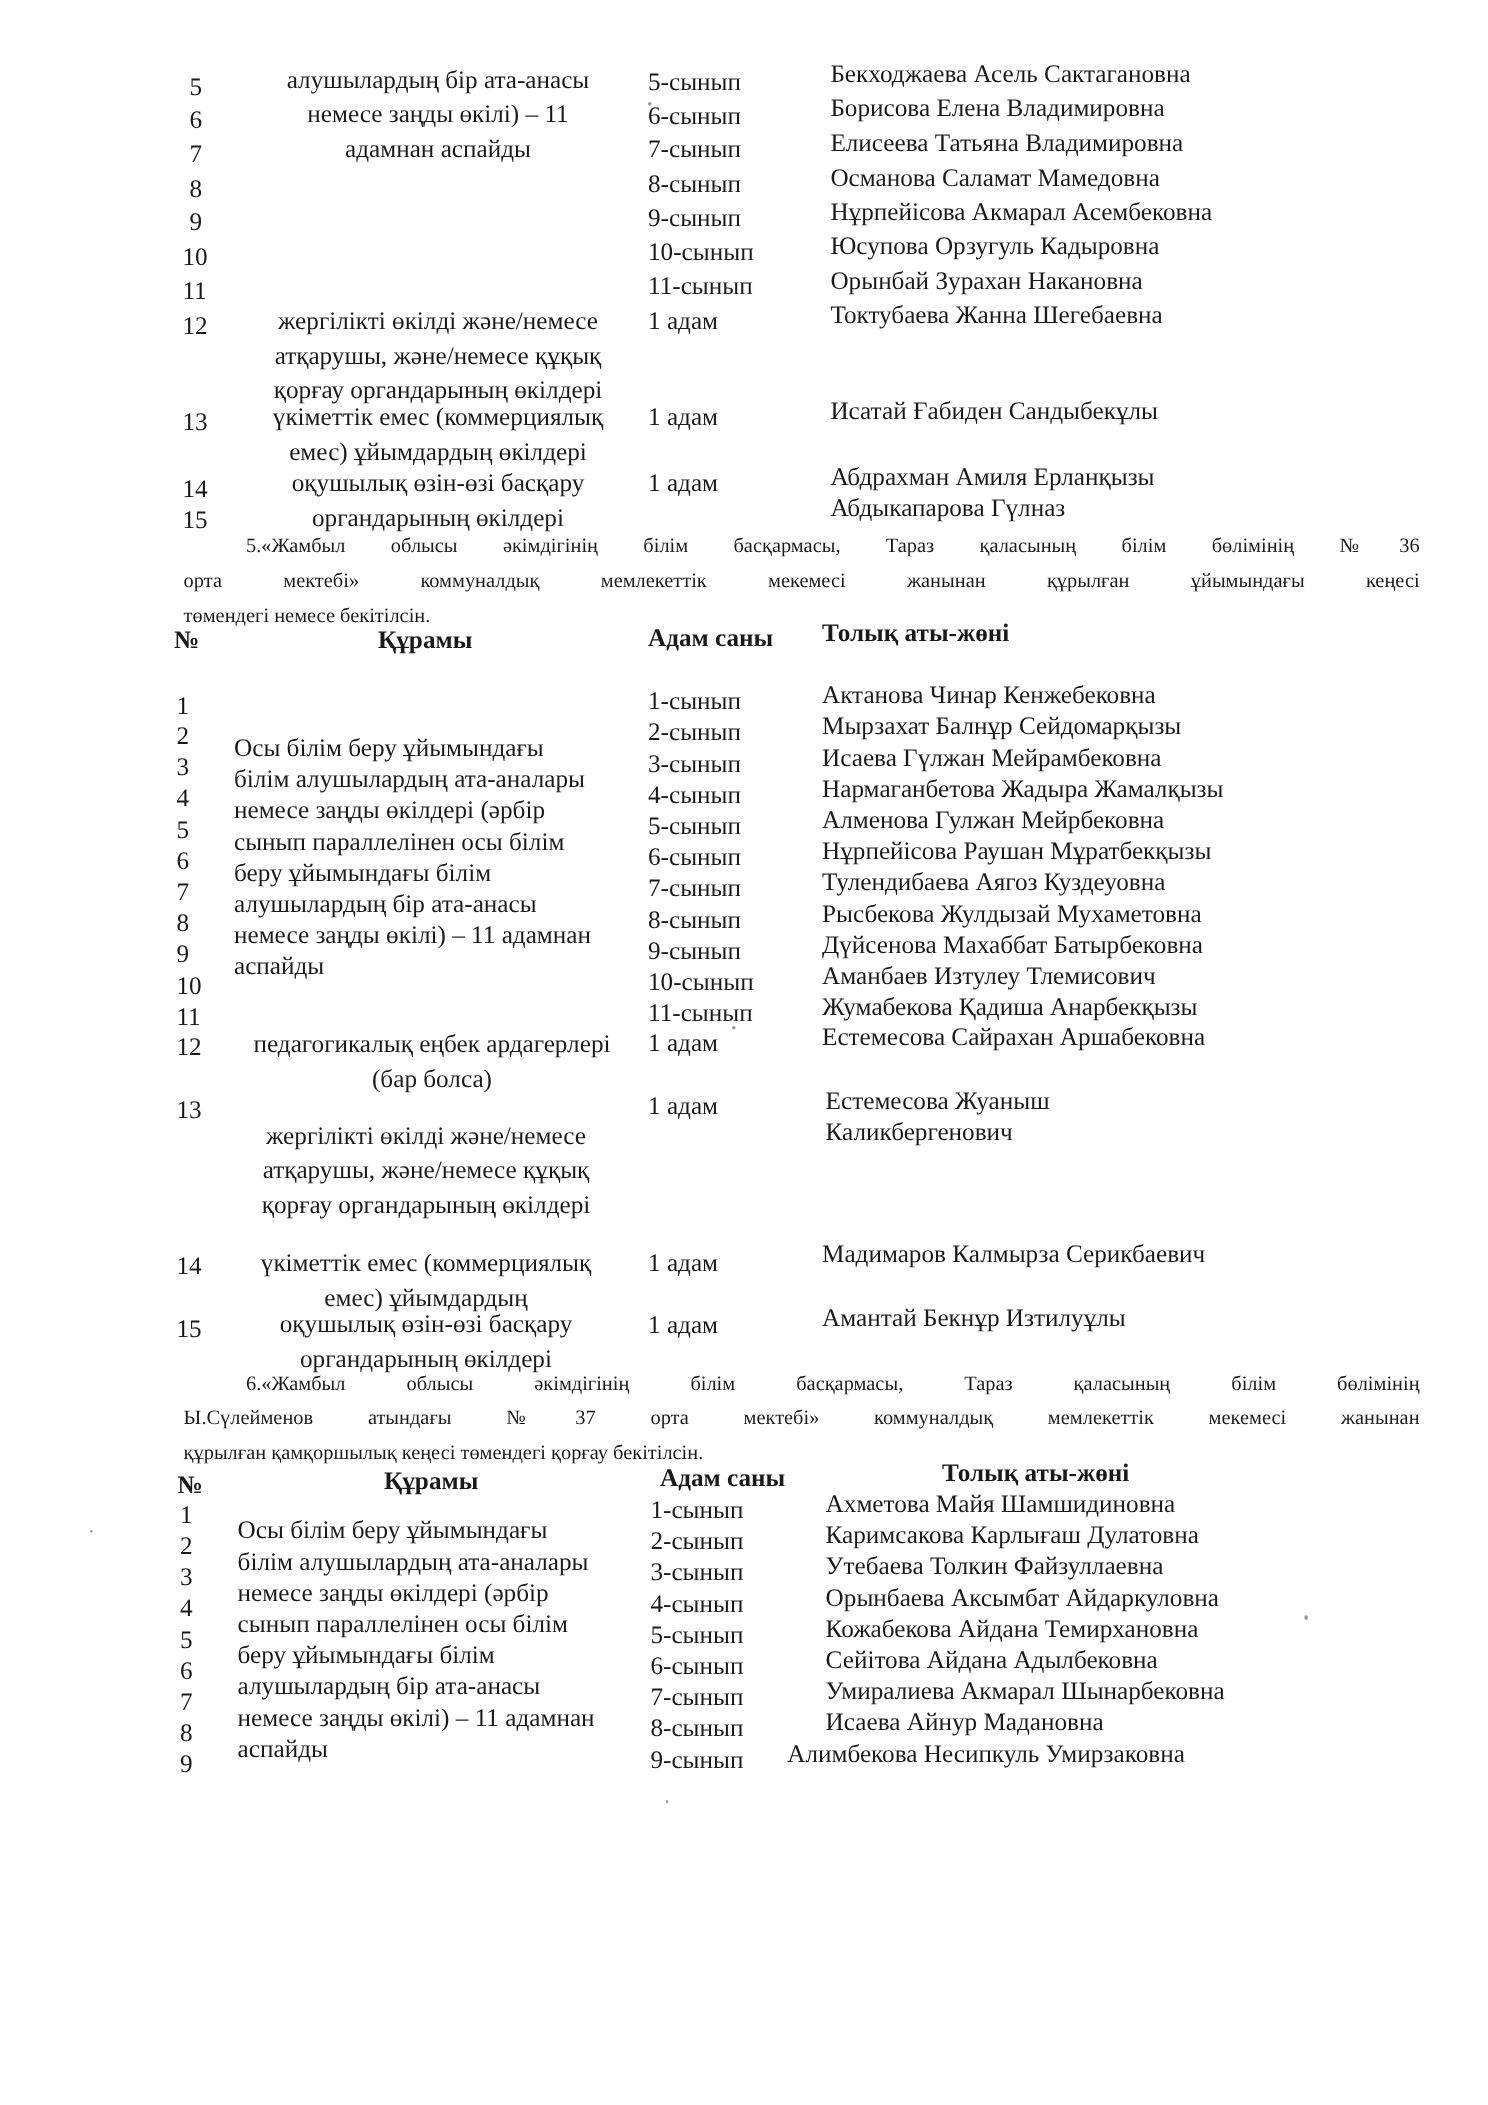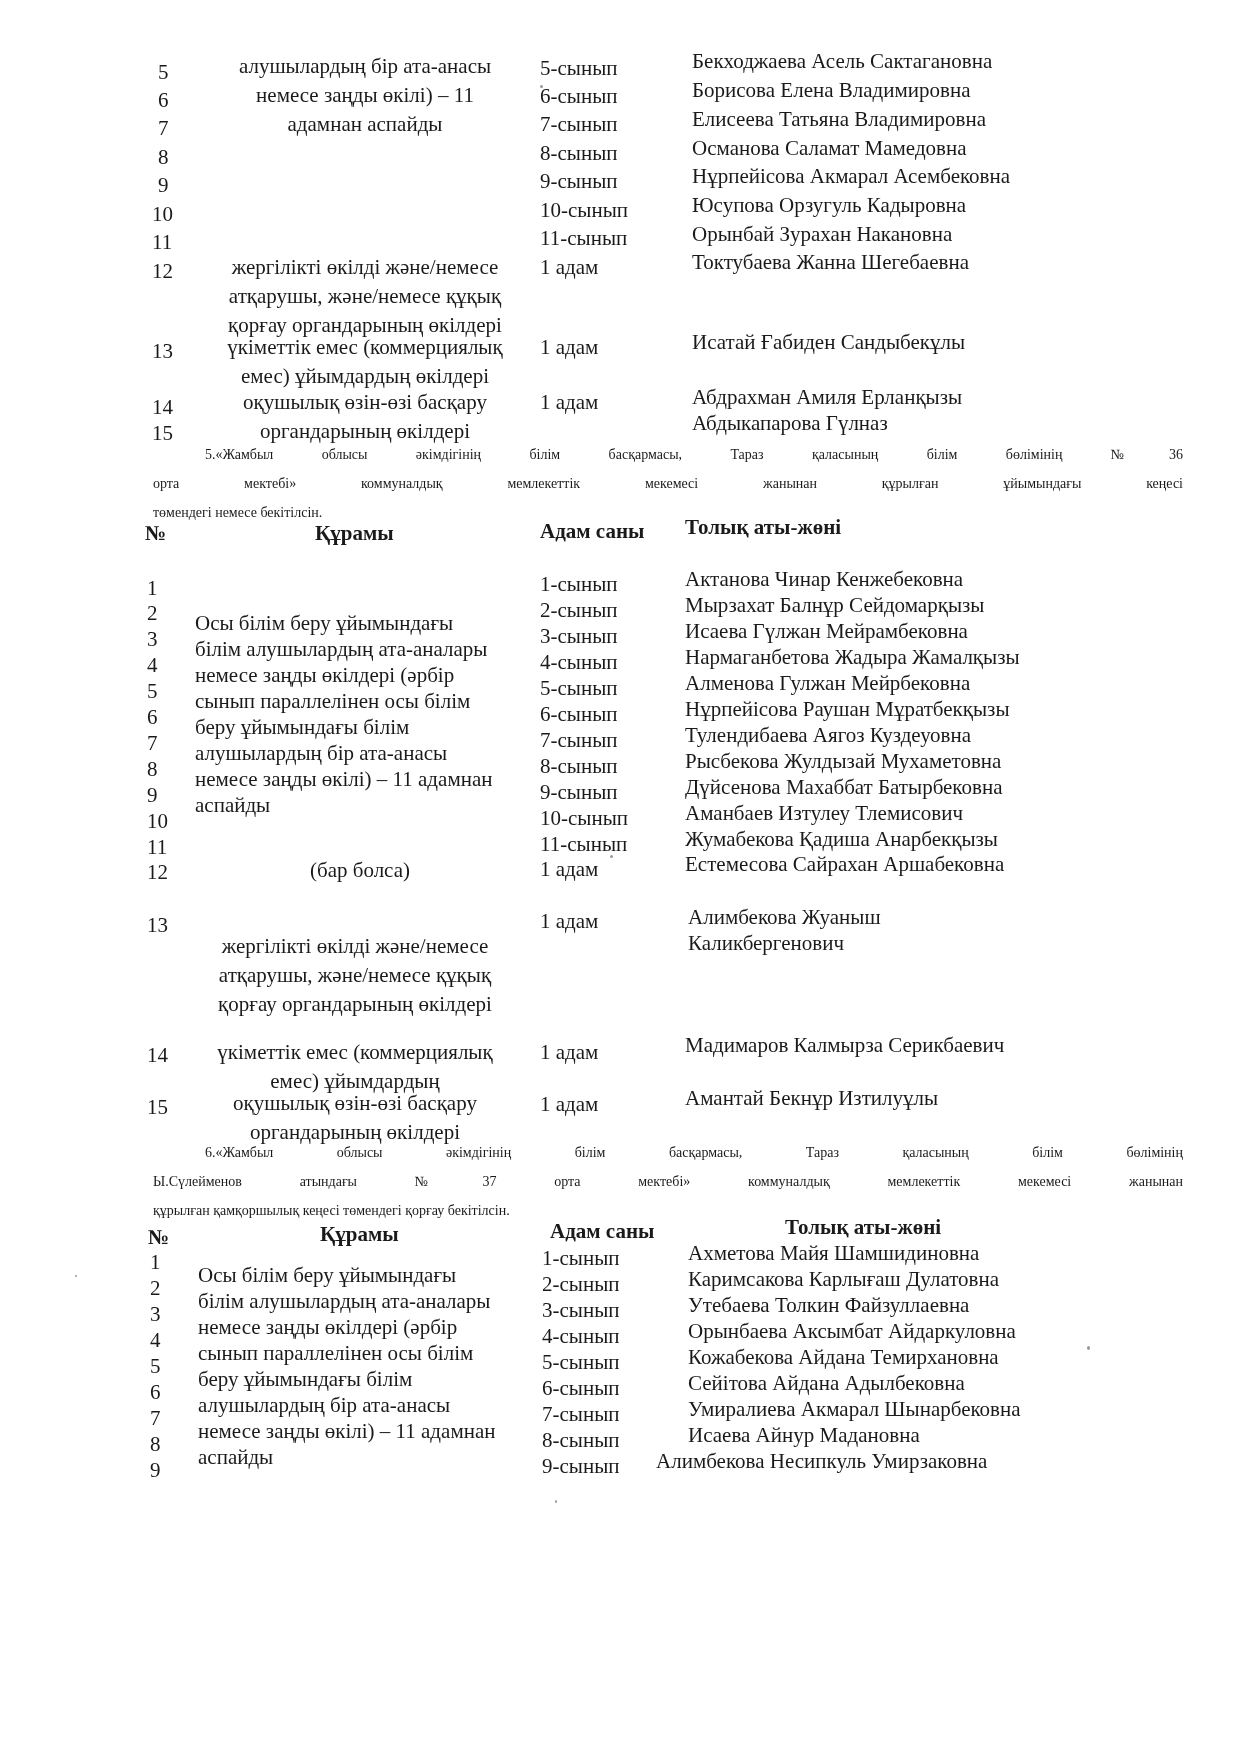--- a/index.html
+++ b/index.html
@@ -5,21 +5,21 @@
     html, body { margin: 0; padding: 0; background: #ffffff; }
     body {
       width: 1240px; height: 1754px; position: relative; overflow: hidden;
       font-family: "Liberation Serif", "DejaVu Serif", serif;
       color: #1a1a1a; font-size: 21px;
     }
     .abs { position: absolute; white-space: nowrap; line-height: 1; }
     .center-block { position: absolute; text-align: center; line-height: 29px; white-space: nowrap; }
     .left-block { position: absolute; text-align: left; line-height: 29px; white-space: nowrap; }
     .hdr { font-weight: bold; font-size: 21px; }
-    .para { position: absolute; left: 153px; width: 1030px; text-align: justify; line-height: 29px; font-size: 14px; }
+    .para { position: absolute; left: 153px; width: 1030px; text-align: justify; line-height: 29px; font-size: 17px; }
     .para .line { display: block; text-align-last: justify; white-space: nowrap; }
     .para .line.last { text-align-last: left; }
     .speck { position: absolute; background: #999; border-radius: 50%; }
   </style>
 </head>
 <body>
 
 <div>
 
   <span class="abs" style="left:158px;top:62px">5</span>
@@ -110,20 +110,21 @@
     <div>Осы білім беру ұйымындағы</div>
     <div>білім алушылардың ата-аналары</div>
     <div>немесе заңды өкілдері (әрбір</div>
     <div>сынып параллелінен осы білім</div>
     <div>беру ұйымындағы білім</div>
     <div>алушылардың бір ата-анасы</div>
     <div>немесе заңды өкілі) – 11 адамнан</div>
     <div>аспайды</div>
   </div>
   <div class="center-block" style="left:195px;top:856px;width:330px">
+    <div>педагогикалық еңбек ардагерлері</div>
     <div>(бар болса)</div>
   </div>
   <div class="center-block" style="left:190px;top:932px;width:330px">
     <div>жергілікті өкілді және/немесе</div>
     <div>атқарушы, және/немесе құқық</div>
     <div>қорғау органдарының өкілдері</div>
   </div>
   <div class="center-block" style="left:190px;top:1038px;width:330px">
     <div>үкіметтік емес (коммерциялық</div>
     <div>емес) ұйымдардың</div>
@@ -154,21 +155,21 @@
   <span class="abs" style="left:685px;top:621px">Исаева Гүлжан Мейрамбековна</span>
   <span class="abs" style="left:685px;top:647px">Нармаганбетова Жадыра  Жамалқызы</span>
   <span class="abs" style="left:685px;top:673px">Алменова Гулжан Мейрбековна</span>
   <span class="abs" style="left:685px;top:699px">Нұрпейісова Раушан Мұратбекқызы</span>
   <span class="abs" style="left:685px;top:725px">Тулендибаева Аягоз Куздеуовна</span>
   <span class="abs" style="left:685px;top:751px">Рысбекова  Жулдызай Мухаметовна</span>
   <span class="abs" style="left:685px;top:777px">Дүйсенова Махаббат Батырбековна</span>
   <span class="abs" style="left:685px;top:803px">Аманбаев  Изтулеу Тлемисович</span>
   <span class="abs" style="left:685px;top:829px">Жумабекова Қадиша Анарбекқызы</span>
   <span class="abs" style="left:685px;top:854px">Естемесова Сайрахан Аршабековна</span>
-  <span class="abs" style="left:688px;top:907px">Алимбекова  Жуаныш</span>
+  <span class="abs" style="left:688px;top:907px">Естемесова  Жуаныш</span>
   <span class="abs" style="left:688px;top:933px">Каликбергенович</span>
   <span class="abs" style="left:685px;top:1035px">Мадимаров   Калмырза Серикбаевич</span>
   <span class="abs" style="left:685px;top:1088px">Амантай Бекнұр Изтилуұлы</span>
 </div>
 
 <div class="para" style="top:1138px">
   <span class="line" style="padding-left:52px">6.«Жамбыл облысы әкімдігінің білім басқармасы, Тараз қаласының білім бөлімінің</span>
   <span class="line">Ы.Сүлейменов атындағы №37 орта мектебі» коммуналдық мемлекеттік мекемесі жанынан</span>
   <span class="line last">құрылған қамқоршылық кеңесі төмендегі қорғау бекітілсін.</span>
 </div>

